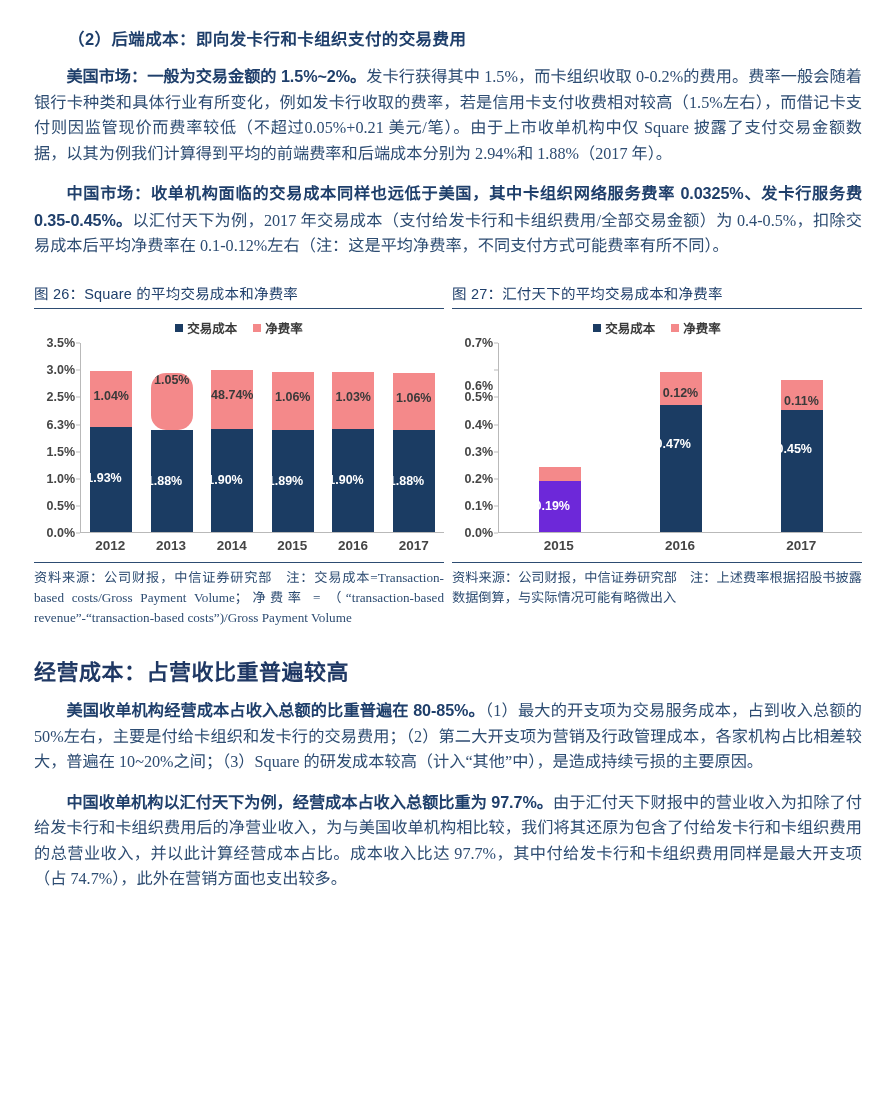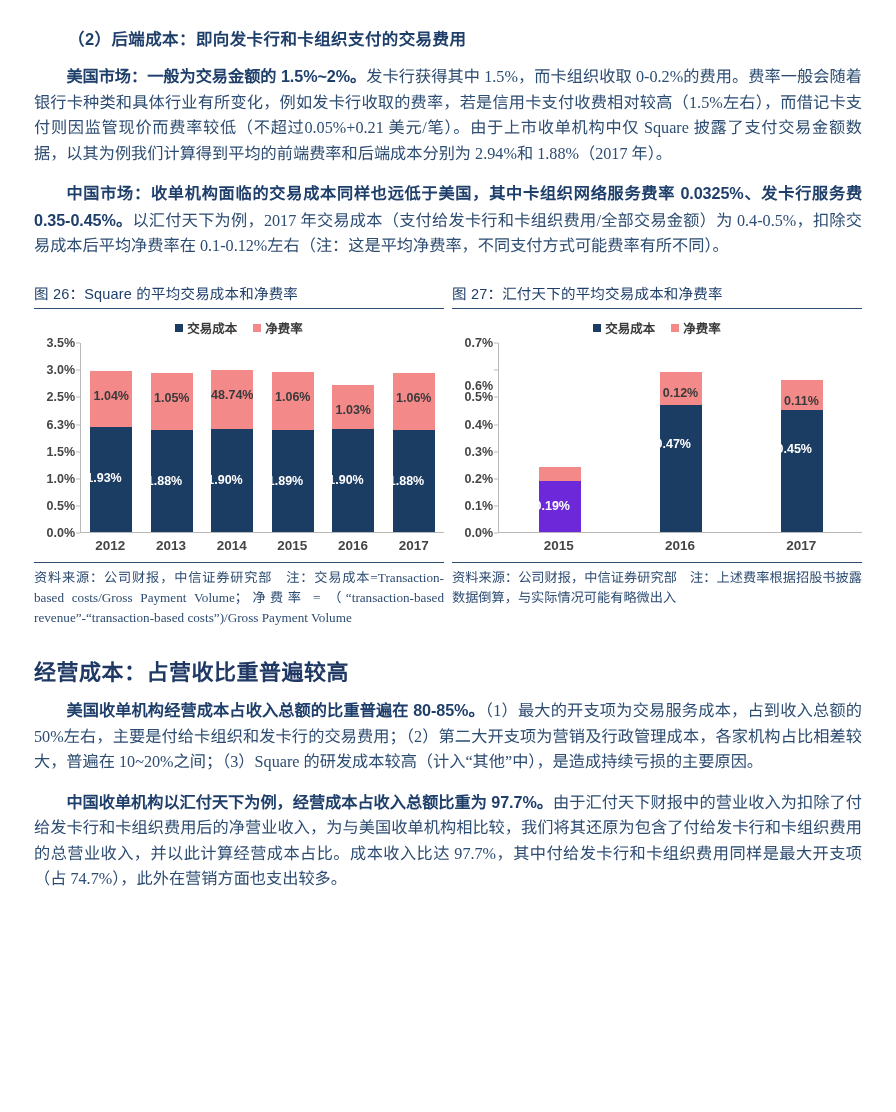--- a/index.html
+++ b/index.html
@@ -223,21 +223,21 @@
                     <div class="seg net" style="background: rgb(244, 137, 138); height: 56.4571px; align-items: flex-start; padding-top: 18px;">
                       <span>1.04%</span>
                     </div>
                     <div class="seg cost" style="background: rgb(27, 60, 99); height: 104.771px; align-items: flex-start; padding-top: 44px;">
                       <span>1.93%</span>
                     </div>
                   </div>
                 </div>
                 <div class="slot">
                   <div class="bar">
-                    <div class="seg net" style="background: rgb(244, 137, 138); height: 57px; align-items: flex-start; padding-top: 18px;">
+                    <div class="seg net" style="background: rgb(244, 137, 138); height: 57px; align-items: flex-start;  border-radius: 15px;">
                       <span>1.05%</span>
                     </div>
                     <div class="seg cost" style="background: rgb(27, 60, 99); height: 102.057px; align-items: flex-start; padding-top: 44px;">
                       <span>1.88%</span>
                     </div>
                   </div>
                 </div>
                 <div class="slot">
                   <div class="bar">
                     <div class="seg net" style="background: rgb(244, 137, 138); height: 58.6286px; align-items: flex-start; padding-top: 18px;">
@@ -253,21 +253,21 @@
                     <div class="seg net" style="background: rgb(244, 137, 138); height: 57.5429px; align-items: flex-start; padding-top: 18px;">
                       <span>1.06%</span>
                     </div>
                     <div class="seg cost" style="background: rgb(27, 60, 99); height: 102.6px; align-items: flex-start; padding-top: 44px;">
                       <span>1.89%</span>
                     </div>
                   </div>
                 </div>
                 <div class="slot">
                   <div class="bar">
-                    <div class="seg net" style="background: rgb(244, 137, 138); height: 44px; align-items: flex-start; padding-top: 18px;">
+                    <div class="seg net" style="background: rgb(244, 137, 138); height: 57px; align-items: flex-start; padding-top: 18px;">
                       <span>1.03%</span>
                     </div>
                     <div class="seg cost" style="background: rgb(27, 60, 99); height: 103.143px; align-items: flex-start; padding-top: 44px;">
                       <span>1.90%</span>
                     </div>
                   </div>
                 </div>
                 <div class="slot">
                   <div class="bar">
                     <div class="seg net" style="background: rgb(244, 137, 138); height: 57.5429px; align-items: flex-start; padding-top: 18px;">

